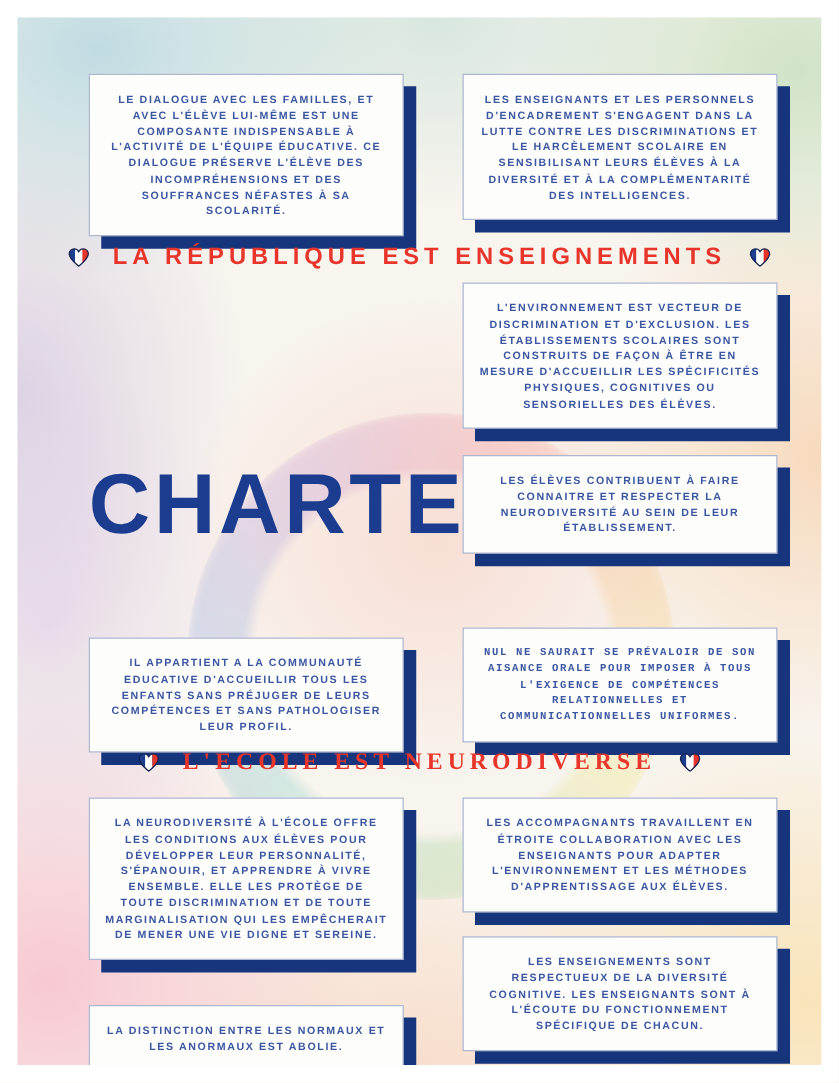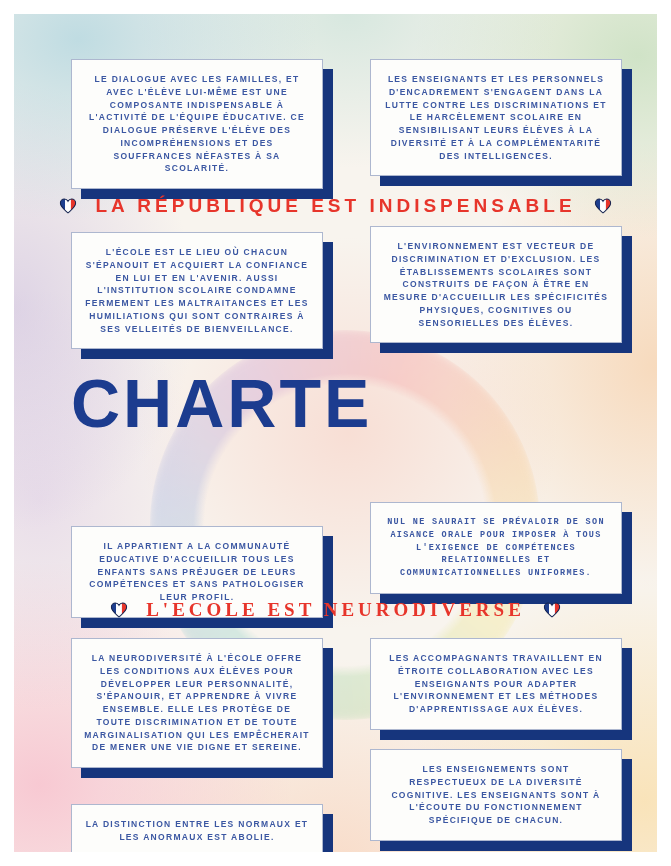--- a/index.html
+++ b/index.html
@@ -64,21 +64,21 @@
   }
 
   .col-left  { left: 57px;  }
   .col-right { left: 356px; }
 
   .card-0  { top: 45px;  }
   .card-1  { top: 45px;  }
   .card-2  { top: 218px; }
   .card-3  { top: 212px; }
   .card-4  { top: 350px; }
-  .card-5  { top: 512px; }
+  .card-5  { top: 496px; }
   .card-6  { top: 488px; font-family: Liberation Mono, monospace; }
   .card-7  { top: 624px; }
   .card-8  { top: 624px; }
   .card-9  { top: 735px; }
   .card-10 { top: 790px; }
 
   .section-heading {
     position: absolute;
     left: 0; right: 0;
     display: flex;
@@ -138,40 +138,40 @@
         <clipPath id="hc1">
             <path d="M12 20.5 C7.5 16.5 1.5 12.4 1.5 7 C1.5 3.6 4.2 1.5 7 1.5 C9.2 1.5 11 2.7 12 4.6 C13 2.7 14.8 1.5 17 1.5 C19.8 1.5 22.5 3.6 22.5 7 C22.5 12.4 16.5 16.5 12 20.5 Z"></path>
           </clipPath>
         <g clip-path="url(#hc1)">
           <rect x="0" y="0" width="8" height="22" fill="#1e3f8f"></rect>
           <rect x="8" y="0" width="8" height="22" fill="#ffffff"></rect>
           <rect x="16" y="0" width="8" height="22" fill="#e7352b"></rect>
         </g>
         <path d="M12 20.5 C7.5 16.5 1.5 12.4 1.5 7 C1.5 3.6 4.2 1.5 7 1.5 C9.2 1.5 11 2.7 12 4.6 C13 2.7 14.8 1.5 17 1.5 C19.8 1.5 22.5 3.6 22.5 7 C22.5 12.4 16.5 16.5 12 20.5 Z" fill="none" stroke="#14234f" stroke-width="1.4"></path>
       </svg>
-      <span>LA RÉPUBLIQUE EST INDISPENSABLE</span>
+      <span>LA RÉPUBLIQUE EST ENSEIGNEMENTS</span>
       <svg class="heart" viewBox="0 0 24 22">
         <clipPath id="hc2">
             <path d="M12 20.5 C7.5 16.5 1.5 12.4 1.5 7 C1.5 3.6 4.2 1.5 7 1.5 C9.2 1.5 11 2.7 12 4.6 C13 2.7 14.8 1.5 17 1.5 C19.8 1.5 22.5 3.6 22.5 7 C22.5 12.4 16.5 16.5 12 20.5 Z"></path>
           </clipPath>
         <g clip-path="url(#hc2)">
           <rect x="0" y="0" width="8" height="22" fill="#1e3f8f"></rect>
           <rect x="8" y="0" width="8" height="22" fill="#ffffff"></rect>
           <rect x="16" y="0" width="8" height="22" fill="#e7352b"></rect>
         </g>
         <path d="M12 20.5 C7.5 16.5 1.5 12.4 1.5 7 C1.5 3.6 4.2 1.5 7 1.5 C9.2 1.5 11 2.7 12 4.6 C13 2.7 14.8 1.5 17 1.5 C19.8 1.5 22.5 3.6 22.5 7 C22.5 12.4 16.5 16.5 12 20.5 Z" fill="none" stroke="#14234f" stroke-width="1.4"></path>
       </svg>
     </div>
 
-    <div class="card col-left card-2">
-      <p>L'ÉCOLE EST LE LIEU OÙ CHACUN S'ÉPANOUIT ET ACQUIERT LA CONFIANCE EN LUI ET EN L'AVENIR. AUSSI L'INSTITUTION SCOLAIRE CONDAMNE FERMEMENT LES MALTRAITANCES ET LES HUMILIATIONS QUI SONT CONTRAIRES À SES VELLEITÉS DE BIENVEILLANCE.</p>
-    </div>
     <div class="card col-right card-3">
       <p>L'ENVIRONNEMENT EST VECTEUR DE DISCRIMINATION ET D'EXCLUSION. LES ÉTABLISSEMENTS SCOLAIRES SONT CONSTRUITS DE FAÇON À ÊTRE EN MESURE D'ACCUEILLIR LES SPÉCIFICITÉS PHYSIQUES, COGNITIVES OU SENSORIELLES DES ÉLÈVES.</p>
     </div>
+    <div class="card col-right card-4">
+      <p>LES ÉLÈVES CONTRIBUENT À FAIRE CONNAITRE ET RESPECTER LA NEURODIVERSITÉ AU SEIN DE LEUR ÉTABLISSEMENT.</p>
+    </div>
 
     <h1 class="title-main">CHARTE</h1>
 
     <div class="card col-left card-5">
       <p>IL APPARTIENT A LA COMMUNAUTÉ EDUCATIVE D'ACCUEILLIR TOUS LES ENFANTS SANS PRÉJUGER DE LEURS COMPÉTENCES ET SANS PATHOLOGISER LEUR PROFIL.</p>
     </div>
     <div class="card col-right card-6">
       <p>NUL NE SAURAIT SE PRÉVALOIR DE SON AISANCE ORALE POUR IMPOSER À TOUS L'EXIGENCE DE COMPÉTENCES RELATIONNELLES ET COMMUNICATIONNELLES UNIFORMES.</p>
     </div>
 

